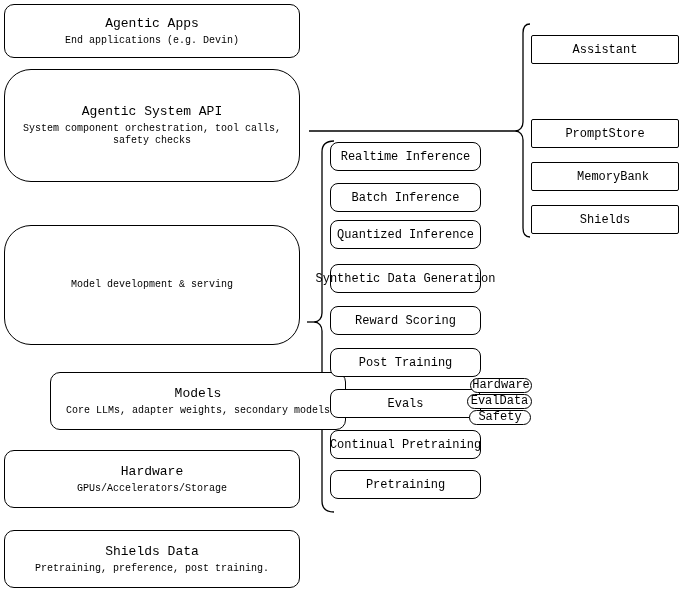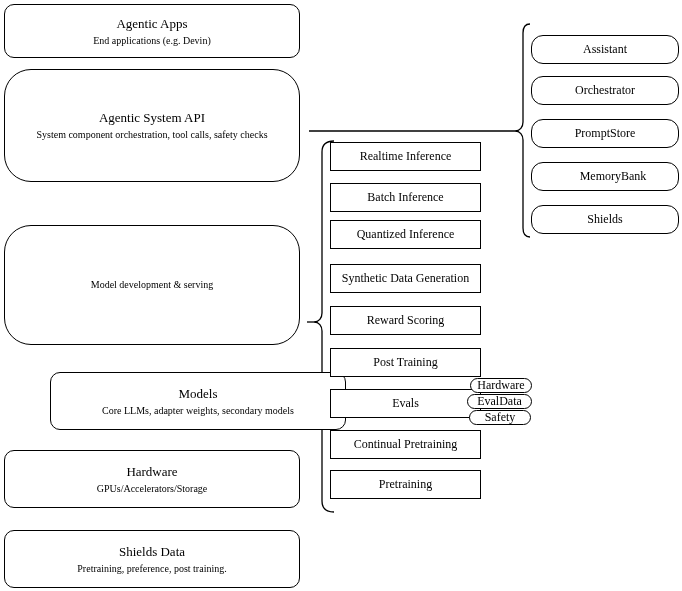--- a/index.html
+++ b/index.html
@@ -1,21 +1,21 @@
 <!DOCTYPE html>
 <html><head>
 <meta charset="utf-8">
 <style>
   html, body { margin: 0; padding: 0; background: #ffffff; }
   .canvas {
     position: relative;
     width: 682px;
     height: 591px;
     background: #ffffff;
-    font-family: Liberation Serif, serif;
+    font-family: Liberation Mono, monospace;
     color: #000000;
     overflow: hidden;
   }
   svg.wires { position: absolute; left: 0; top: 0; z-index: 1; }
 
   
   .lbox {
     position: absolute;
     left: 4px;
     width: 296px;
@@ -35,39 +35,39 @@
   .ltitle { font-size: 13px; line-height: 15px; }
   .lsub   { font-size: 10px; line-height: 12px; }
 
   
   .mbox {
     position: absolute;
     left: 330px;
     width: 151px;
     height: 29px;
     border: 1.4px solid #000000;
-    border-radius: 0;
+    border-radius: 8px;
     background: #ffffff;
     box-sizing: border-box;
     display: flex;
     align-items: center;
     justify-content: center;
     font-size: 12px;
     white-space: nowrap;
     z-index: 2;
   }
 
   
   .rbox {
     position: absolute;
     left: 531px;
     width: 148px;
     height: 29px;
     border: 1.4px solid #000000;
-    border-radius: 12px;
+    border-radius: 2px;
     background: #ffffff;
     box-sizing: border-box;
     display: flex;
     align-items: center;
     justify-content: center;
     font-size: 12px;
     white-space: nowrap;
     z-index: 2;
   }
 
@@ -141,18 +141,17 @@
   <div class="mbox" style="top:348px;">Post Training</div>
   <div class="mbox" style="top:389px;">Evals</div>
   <div class="mbox" style="top:430px;">Continual Pretraining</div>
   <div class="mbox" style="top:470px;">Pretraining</div>
 
   <div class="pill" style="left:470px; top:378px; width:62px;">Hardware</div>
   <div class="pill" style="left:467px; top:394px; width:65px;">EvalData</div>
   <div class="pill" style="left:469px; top:410px; width:62px;">Safety</div>
 
   <div class="rbox" style="top:35px;">Assistant</div>
-  <div class="rbox" style="top:76px;">Orchestrator</div>
   <div class="rbox" style="top:119px;">PromptStore</div>
   <div class="rbox" style="top:162px;padding-left:16px;">MemoryBank</div>
   <div class="rbox" style="top:205px;">Shields</div>
 
 </div>
 
 </body></html>

